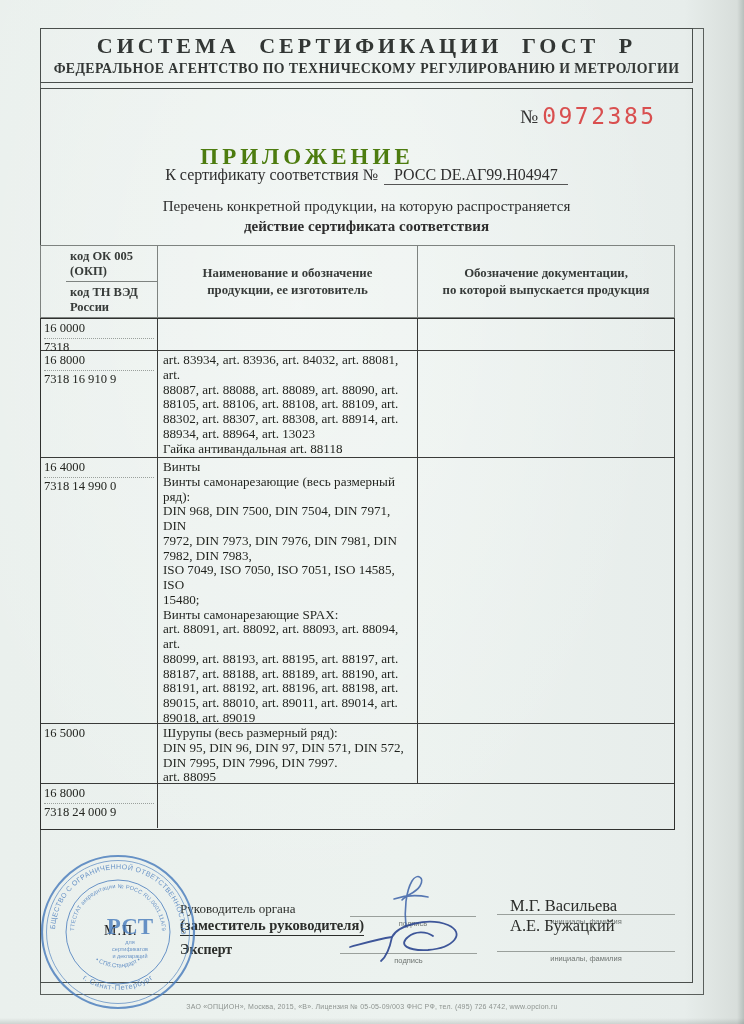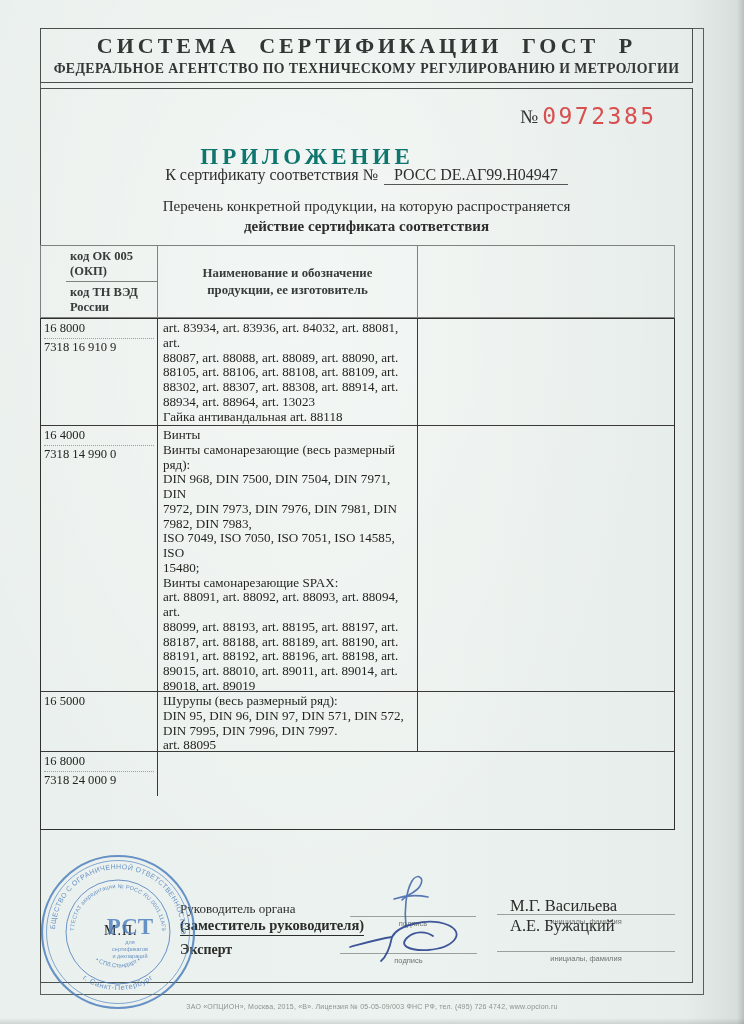--- a/index.html
+++ b/index.html
@@ -32,21 +32,21 @@
     font-size:22px;font-weight:700;letter-spacing:4px;word-spacing:10px;color:#323634;}
   .t-agency{position:absolute;left:40px;top:61px;width:653px;text-align:center;
     font-size:13.8px;font-weight:700;letter-spacing:.4px;color:#323634;}
 
   .blank-no{position:absolute;left:520px;top:103px;white-space:nowrap;}
   .blank-no .nolabel{font-size:19px;color:#333;}
   .blank-no .noval{font-family:"DejaVu Sans Mono",monospace;font-size:23px;
     letter-spacing:2.5px;color:#d94f4f;vertical-align:-1px;}
 
   .t-appendix{position:absolute;left:40px;top:144px;width:534px;text-align:center;
-    font-size:23px;font-weight:700;letter-spacing:4px;color:#0f766e;}
+    font-size:23px;font-weight:700;letter-spacing:4px;color:#4d7c0f;}
   .cert-line{position:absolute;left:40px;top:166px;width:653px;text-align:center;
     font-size:16px;color:#2e2e2e;}
   .cert-line .certno{border-bottom:1px solid #555;padding:0 10px 1px 10px;margin-left:6px;}
   .t-sub1{position:absolute;left:40px;top:198px;width:653px;text-align:center;
     font-size:15px;font-weight:400;color:#2e2e2e;}
   .t-sub2{position:absolute;left:40px;top:218px;width:653px;text-align:center;
     font-size:15px;font-weight:700;color:#2e2e2e;}
 
   
   .thead{position:absolute;left:40px;top:245px;width:635px;height:73px;
@@ -129,23 +129,34 @@
 <div class="t-sub1">Перечень конкретной продукции,  на которую распространяется</div>
 <div class="t-sub2">действие сертификата соответствия</div>
 
 <div class="thead">
   <div class="c1">
     <div class="half top">код ОК 005 (ОКП)</div>
     <div class="half">код ТН ВЭД России</div>
   </div>
   <div class="c2">Наименование и обозначение
 продукции, ее изготовитель</div>
+  <div class="c3">Обозначение документации,
+по которой выпускается продукция</div>
 </div>
 
 <div class="tbody">
+  <div class="trow r1">
+    <div class="cc">
+      <div class="okp">16 0000</div>
+      <div class="dots"></div>
+      <div class="tnv">7318</div>
+    </div>
+    <div class="pc"></div>
+    <div class="dc"></div>
+  </div>
   <div class="trow r2">
     <div class="cc">
       <div class="okp">16 8000</div>
       <div class="dots"></div>
       <div class="tnv">7318 16 910 9</div>
     </div>
     <div class="pc">art. 83934, art. 83936, art. 84032, art. 88081, art.
 88087, art. 88088, art. 88089, art. 88090, art.
 88105, art. 88106, art. 88108, art. 88109, art.
 88302, art. 88307, art. 88308, art. 88914, art.

